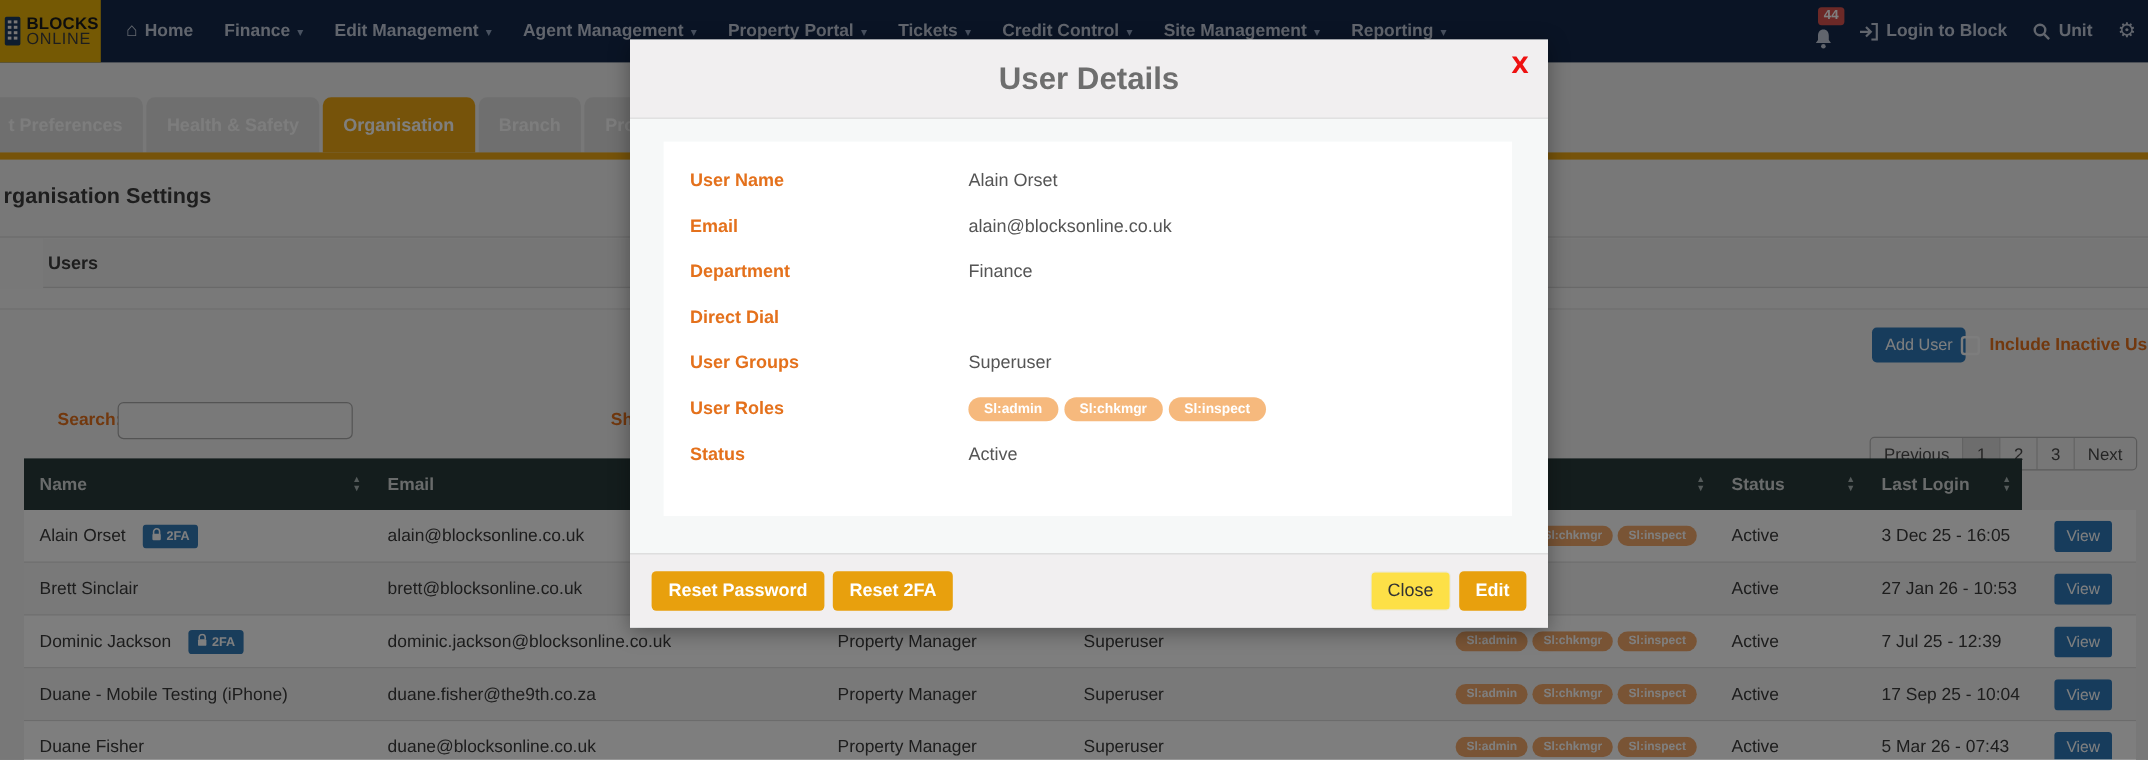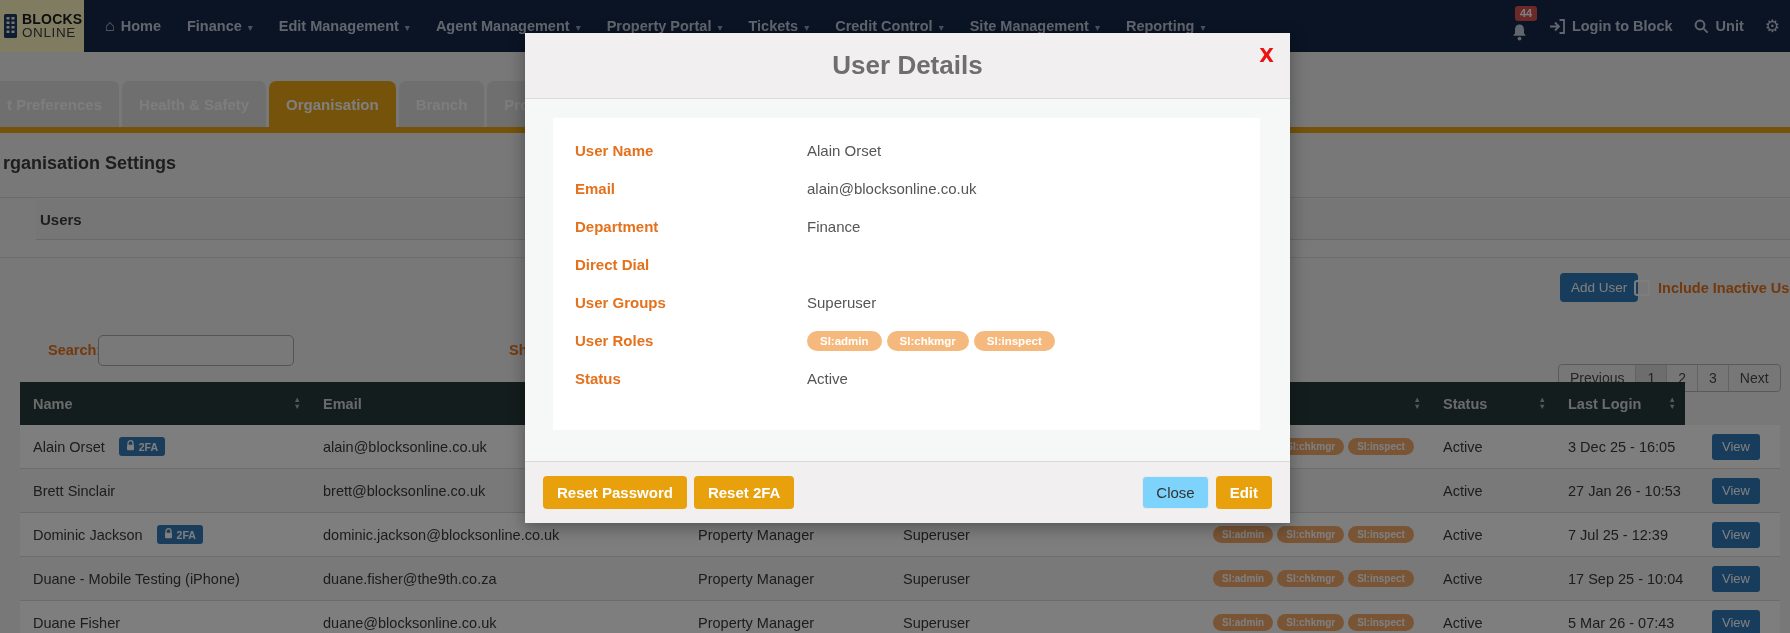--- a/index.html
+++ b/index.html
@@ -2,21 +2,21 @@
 <html><head>
 <meta charset="utf-8">
 <style>
   * { box-sizing: border-box; margin: 0; padding: 0; }
   body { background:#444; font-family:"Liberation Sans","DejaVu Sans",sans-serif; }
   .app { position:relative; width:1790px; height:633px; background:#f0f0f0; overflow:hidden; }
 
   
   .navbar { position:absolute; top:0; left:0; right:0; height:52px; background:#14294a;
             display:flex; align-items:center; z-index:1; }
-  .brand { width:84px; height:52px; background:#fef9c3; display:flex; align-items:center;
+  .brand { width:84px; height:52px; background:#eab308; display:flex; align-items:center;
            gap:4px; padding:0 4px 0 3px; cursor:pointer; }
   .brand-text { line-height:1.02; }
   .brand-line1 { font-size:14px; font-weight:800; color:#1b1b1b; letter-spacing:0.2px; }
   .brand-line2 { font-size:13.5px; font-weight:400; color:#3c3c3c; letter-spacing:0.6px; }
   .nav-items { display:flex; align-items:center; height:100%; margin-left:8px; }
   .nav-item { display:flex; align-items:center; gap:6px; padding:0 13px; height:100%;
               color:#c3cbdb; font-size:14.5px; font-weight:600; cursor:pointer; white-space:nowrap; }
   .nav-home-icon { font-size:16px; line-height:1; }
   .caret { font-size:10px; color:#93a5c2; margin-top:2px; }
   .nav-right { margin-left:auto; display:flex; align-items:center; gap:21px; padding-right:10px;
@@ -107,21 +107,21 @@
   .field-label { width:232px; margin-left:22px; font-size:15px; font-weight:700; color:#e4711c;
                  flex-shrink:0; }
   .field-value { font-size:15px; color:#555; }
   .role-pill { background:#f6b97d; color:#fff; font-size:11.5px; font-weight:700;
                padding:4px 13px; border-radius:11px; margin-right:5px; }
   .modal-footer { position:absolute; left:0; right:0; bottom:0; height:62px; background:#f1eff0;
                   border-top:1px solid #d9d9d9; display:flex; align-items:center; padding:0 18px 0 18px; gap:7px; }
   .btn { height:33px; display:flex; align-items:center; border-radius:4px; font-size:15px;
          cursor:pointer; border:none; }
   .btn-orange { background:#e8a00d; color:#fff; font-weight:600; padding:0 14px; }
-  .btn-close { background:#7dd3fc; color:#333; padding:0 13px; margin-left:auto; border:1px solid #eaeaea; }
+  .btn-close { background:#fde047; color:#333; padding:0 13px; margin-left:auto; border:1px solid #eaeaea; }
 </style>
 </head>
 <body>
 
 <div class="app">
 
   <header class="navbar">
     <div class="brand">
       <span>
         <svg class="ic" width="15" height="26" viewBox="0 0 15 26">

